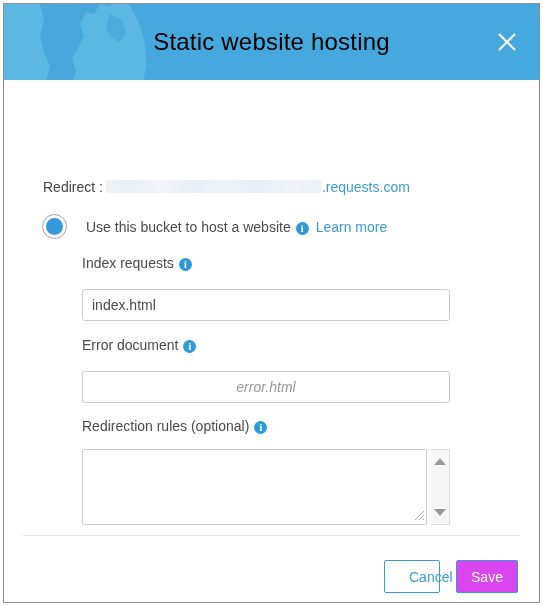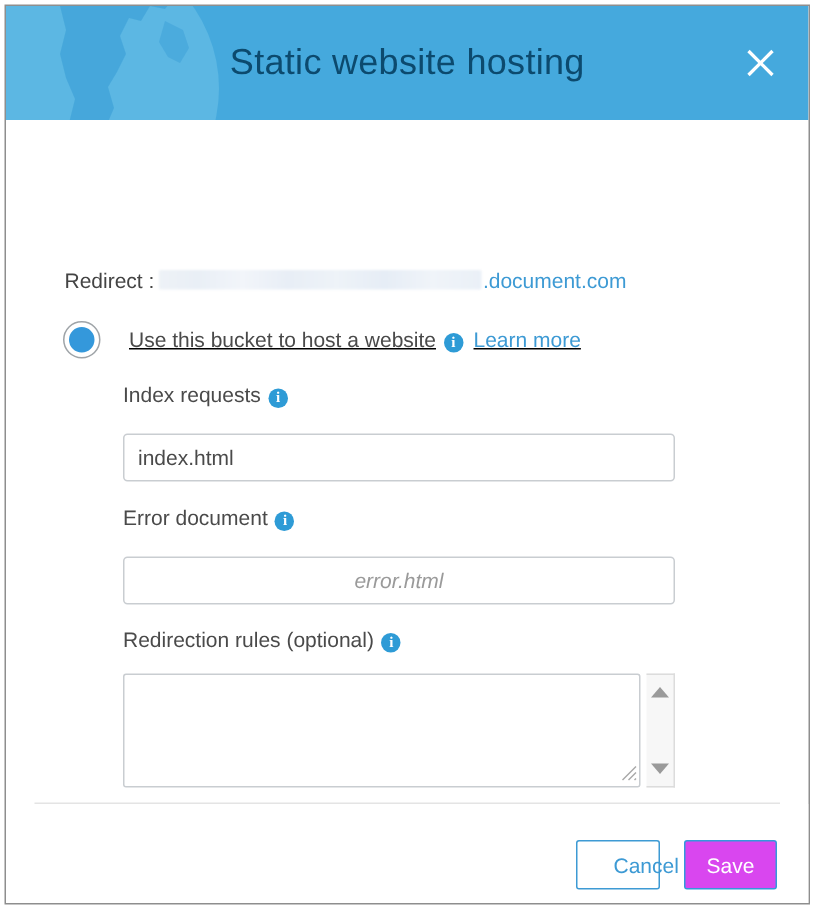--- a/index.html
+++ b/index.html
@@ -49,21 +49,21 @@
     width: 130px;
     height: 200px;
     opacity: 0.95;
   }
   .header-title {
     position: absolute;
     left: 0;
     right: 0;
     top: 23px;
     text-align: center;
-    color: #0c4a6e;
+    color: #000000;
     font-size: 24px;
     line-height: 30px;
     font-weight: normal;
     letter-spacing: 0.2px;
   }
   .close-btn {
     position: absolute;
     right: 16px;
     top: 22px;
     width: 32px;
@@ -107,21 +107,21 @@
   }
 
   
   .option-row {
     position: absolute;
     left: 0;
     right: 0;
     display: flex;
     align-items: center;
   }
-  .option-row.opt1 { top: 134px; text-decoration: underline; }
+  .option-row.opt1 { top: 134px; }
   .option-row.opt2 { top: 459px; }
   .option-row.opt3 { top: 500px; }
 
   .radio {
     margin-left: 38px;
     width: 25px;
     height: 25px;
     border-radius: 50%;
     border: 1px solid #b4b4b4;
     background: #ffffff;
@@ -331,21 +331,21 @@
 
     <svg class="close-btn" viewBox="0 0 32 32">
       <line x1="8" y1="8" x2="24" y2="24" stroke="#ffffff" stroke-width="2.2"></line>
       <line x1="24" y1="8" x2="8" y2="24" stroke="#ffffff" stroke-width="2.2"></line>
     </svg>
   </div>
 
   <div class="dialog-body">
 
     <div class="endpoint-row">
-      <span class="endpoint-label">Redirect :</span><span class="endpoint-redacted"></span><span class="endpoint-domain">.document.com</span>
+      <span class="endpoint-label">Redirect :</span><span class="endpoint-redacted"></span><span class="endpoint-domain">.requests.com</span>
     </div>
 
     <div class="option-row opt1">
       <div class="radio checked"></div>
       <div class="option-label">
         <span>Use this bucket to host a website</span><span class="info-icon">i</span><span class="learn-more">Learn more</span>
       </div>
     </div>
 
     <div class="field-label label-index">

